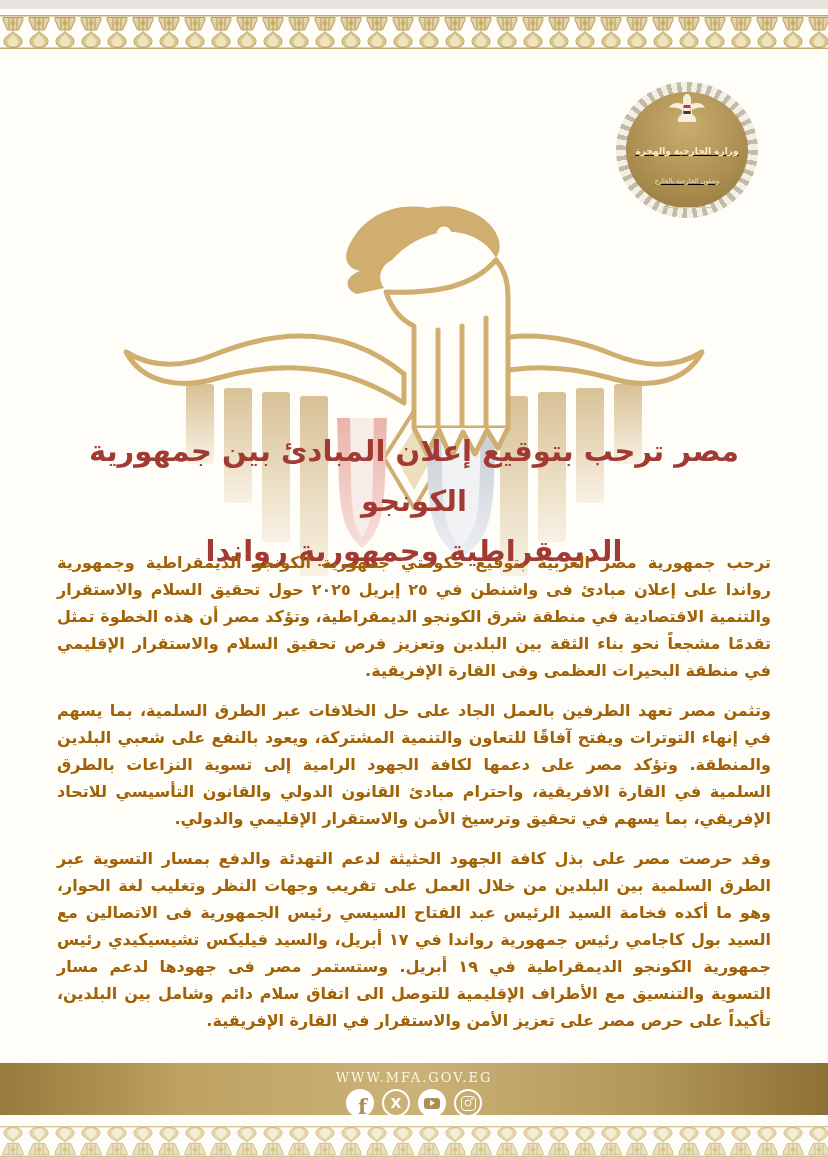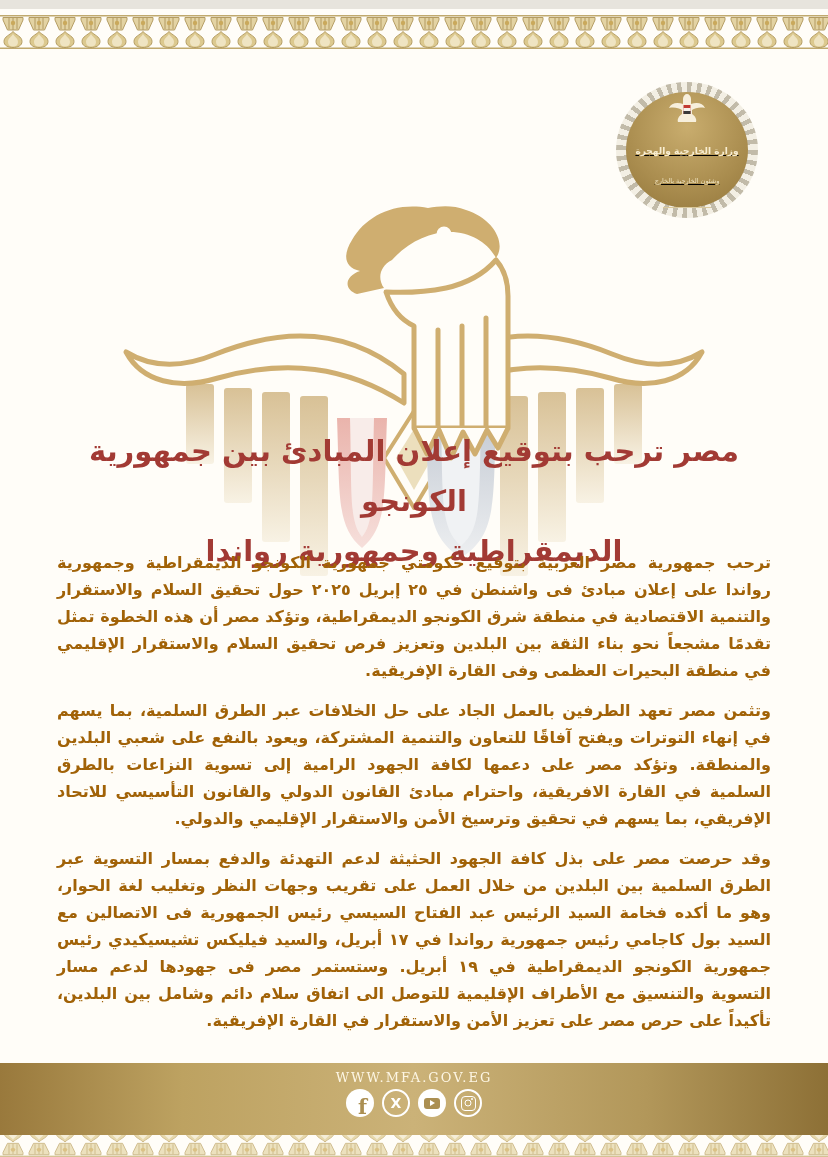--- a/index.html
+++ b/index.html
@@ -33,21 +33,21 @@
 
   .headline { position:absolute; top:426px; left:84px; width:660px; text-align:center;
               direction:rtl; white-space:pre-line; font-size:29px; line-height:50px;
               font-weight:bold; color:#a23a34; z-index:2; }
 
   .body-text { position:absolute; top:549px; left:57px; width:714px; direction:rtl;
                text-align:justify; font-size:16px; line-height:27px; font-weight:bold;
                color:#a16207; z-index:2; }
   .body-text p { margin:0 0 13px 0; }
 
-  .footer-band { position:absolute; top:1063px; left:0; width:828px; height:72px; z-index:3;
+  .footer-band { position:absolute; top:1063px; left:0; width:828px; height:52px; z-index:3;
                  background:linear-gradient(to right,#99793c,#bda261 22%,#cbb278 50%,#b2975a 78%,#8d7036);
                  display:flex; flex-direction:column; align-items:center; }
   .site { margin-top:7px; font-family:"DejaVu Serif", serif; font-size:13px; letter-spacing:2px;
           color:#fdf6e4; cursor:pointer; }
   .icons { display:flex; gap:8px; margin-top:4px; }
   .icon { width:28px; height:28px; border-radius:50%; display:flex; align-items:center;
           justify-content:center; box-sizing:border-box; cursor:pointer; }
   .fb { background:#ffffff; }
   .fb span { color:#ab8f52; font-family:"DejaVu Serif", serif; font-weight:bold; font-size:21px;
              margin-top:6px; margin-left:5px; }

